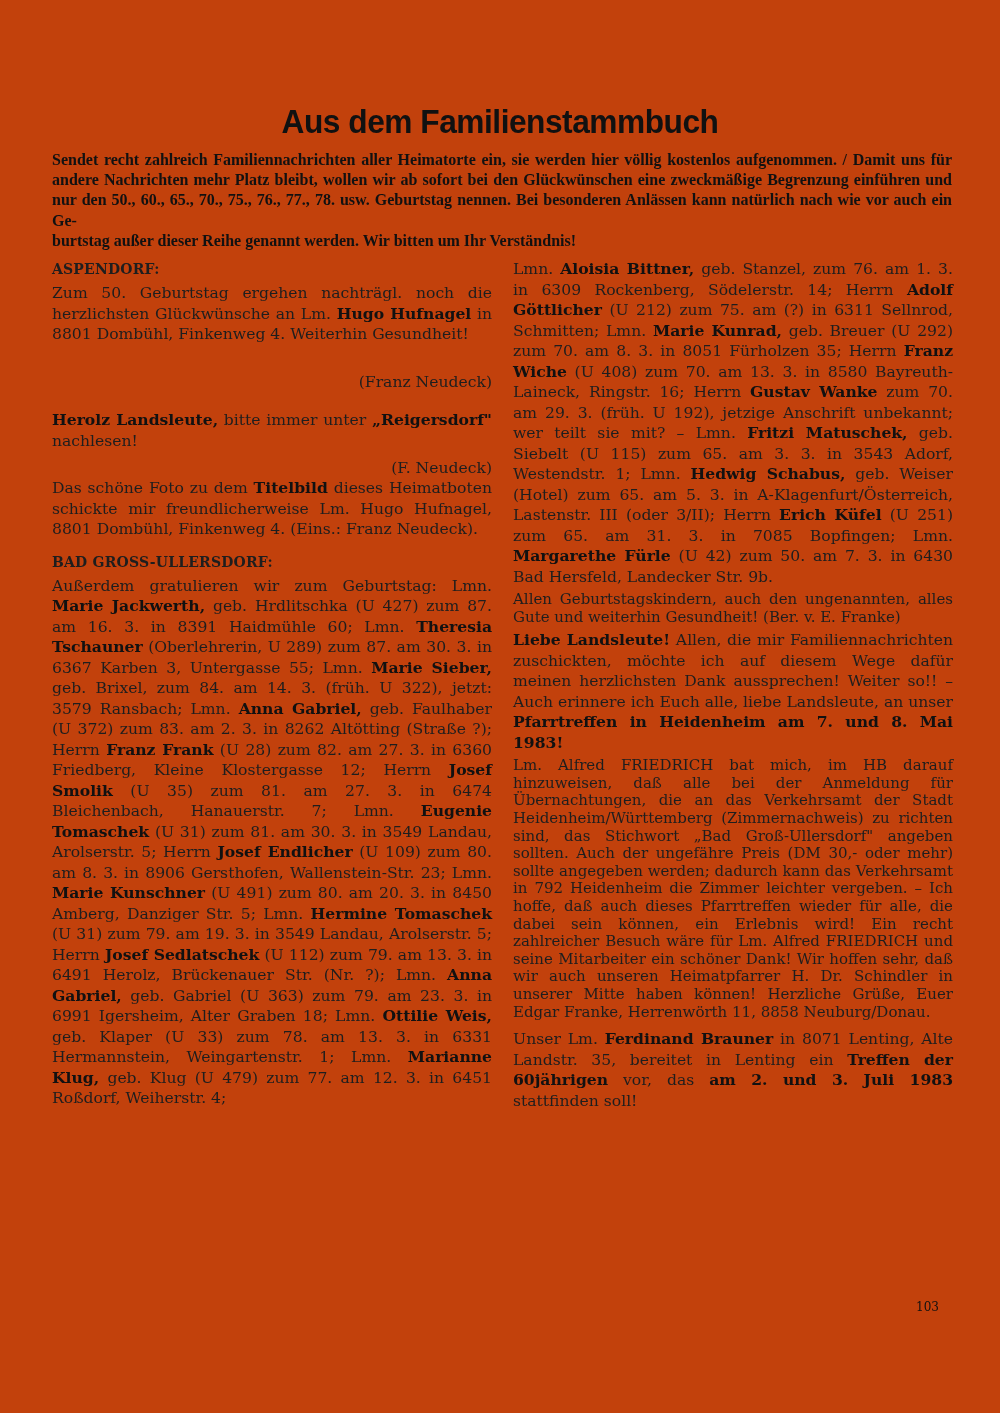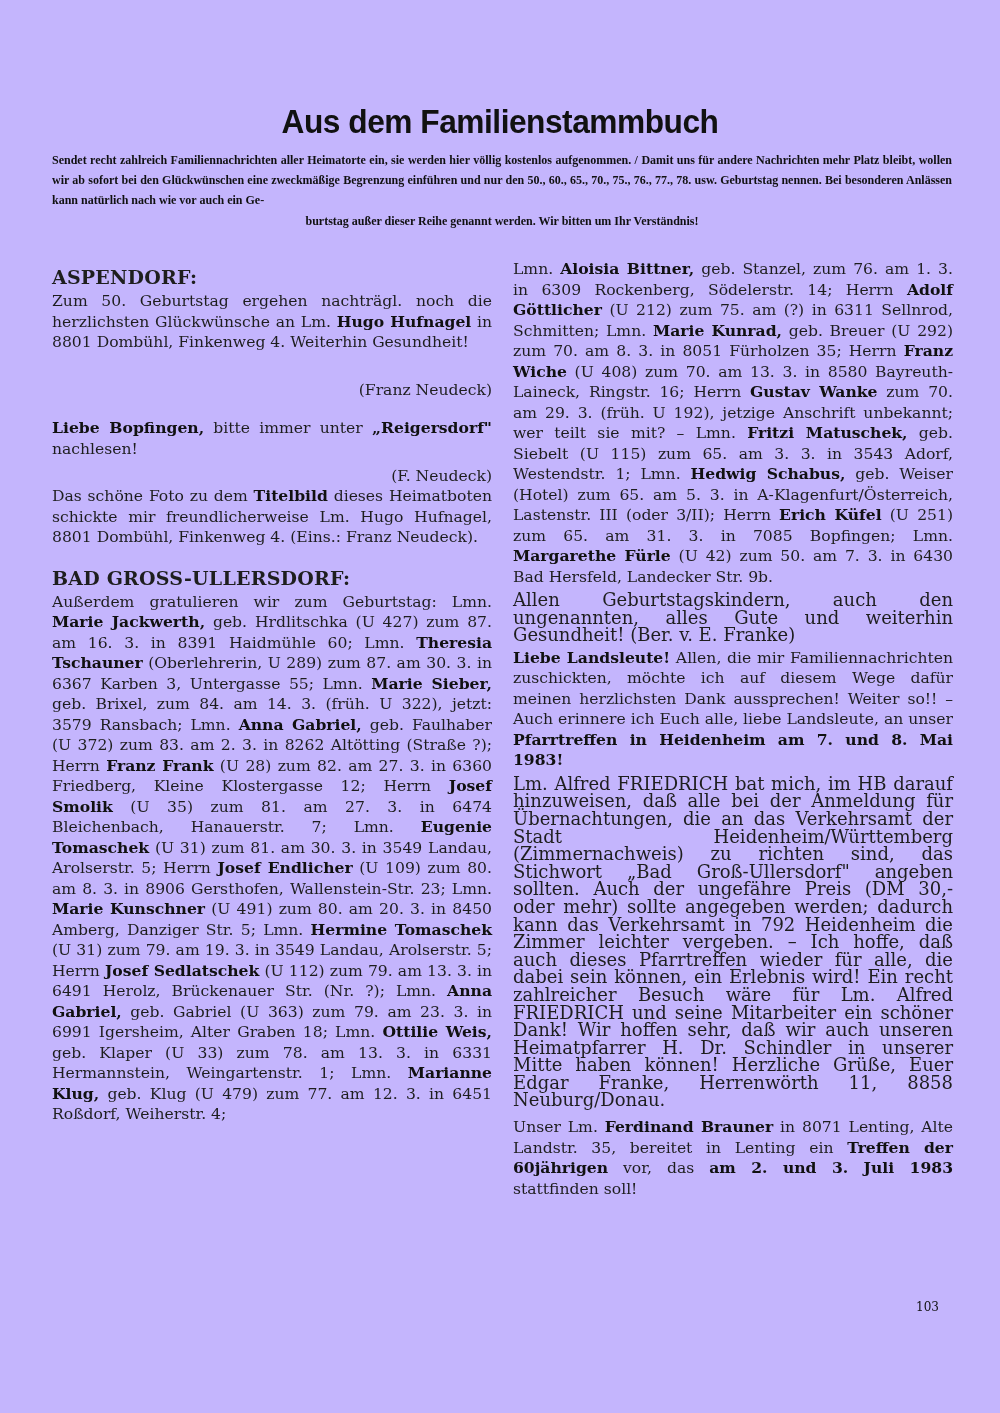--- a/index.html
+++ b/index.html
@@ -1,38 +1,38 @@
 <!DOCTYPE html>
 <html><head>
 <meta charset="utf-8">
 <style>
   html, body { margin: 0; padding: 0; background: #ffffff; }
   body { width: 1000px; height: 1413px; position: relative; overflow: hidden; color: #1a1a1a; }
-  .page { position: absolute; left: 0; top: 0; width: 1000px; height: 1413px; background: #c4b5fd; }
+  .page { position: absolute; left: 0; top: 0; width: 1000px; height: 1413px; background: #c2410c; }
   .title {
     position: absolute; left: 0; top: 103px; width: 1000px; text-align: center;
     font-family: "Liberation Sans", sans-serif; font-weight: bold; font-size: 33px;
     letter-spacing: -0.5px; color: #111; transform: scaleX(0.96);
   }
   .intro {
     position: absolute; left: 52px; top: 150px; width: 900px;
-    font-family: "Liberation Serif", serif; font-weight: bold; font-size: 12px;
+    font-family: "Liberation Serif", serif; font-weight: bold; font-size: 16px;
     line-height: 20.2px; text-align: justify; color: #111;
   }
-  .intro .last { display: block; text-align: center; font-family: Liberation Serif, serif; }
+  .intro .last { display: block; text-align: left; font-family: Liberation Serif, serif; }
   .col {
     position: absolute; top: 259px; width: 440px;
     font-family: "DejaVu Serif", serif; font-size: 15.6px; line-height: 20.5px; color: #1e1e1e;
   }
   .col.left { left: 52px; }
   .col.right { left: 513px; }
   .col p { margin: 0; text-align: justify; }
   .col p + p { margin-top: 4px; }
-  .col .small { font-size: 18px; line-height: 17.6px; }
-  .heading { font-family: "DejaVu Serif", serif; font-weight: bold; font-size: 19px; line-height: 20px; margin: 8px 0 4px 0; letter-spacing: 0.2px; }
+  .col .small { font-size: 15px; line-height: 17.6px; }
+  .heading { font-family: "DejaVu Serif", serif; font-weight: bold; font-size: 14px; line-height: 20px; margin: 0 0 4px 0; letter-spacing: 0.2px; }
   .gap-lg { height: 18px; }
   .gap-md { height: 12px; }
   b { font-weight: bold; color: #111; }
   .sig { float: right; margin-top: 27px; }
   .clear { clear: both; }
   .page-number {
     position: absolute; left: 916px; top: 1300px;
     font-family: "DejaVu Serif", serif; font-size: 12px; color: #111;
   }
 </style>
@@ -49,21 +49,21 @@
   </div>
 
   <div class="col left">
     <div class="heading">ASPENDORF:</div>
     <p>
       <span>Zum 50. Geburtstag ergehen nachträgl. noch die herzlichsten Glückwünsche an Lm. </span><b>Hugo Hufnagel</b><span> in 8801 Dombühl, Finkenweg 4. Weiterhin Gesundheit!</span>
       <span class="sig">(Franz Neudeck)</span>
     </p>
     <div class="clear gap-lg"></div>
     <p>
-      <b>Liebe Bopfingen,</b><span> bitte immer unter </span><b>„Reigersdorf"</b><span> nachlesen!</span>
+      <b>Herolz Landsleute,</b><span> bitte immer unter </span><b>„Reigersdorf"</b><span> nachlesen!</span>
       <span class="sig">(F. Neudeck)</span>
     </p>
     <div class="clear"></div>
     <p>
       <span>Das schöne Foto zu dem </span><b>Titelbild</b><span> dieses Heimatboten schickte mir freundlicherweise Lm. Hugo Hufnagel, 8801 Dombühl, Finkenweg 4. (Eins.: Franz Neudeck).</span>
     </p>
     <div class="gap-md"></div>
 
     <div class="heading">BAD GROSS-ULLERSDORF:</div>
     <p>

